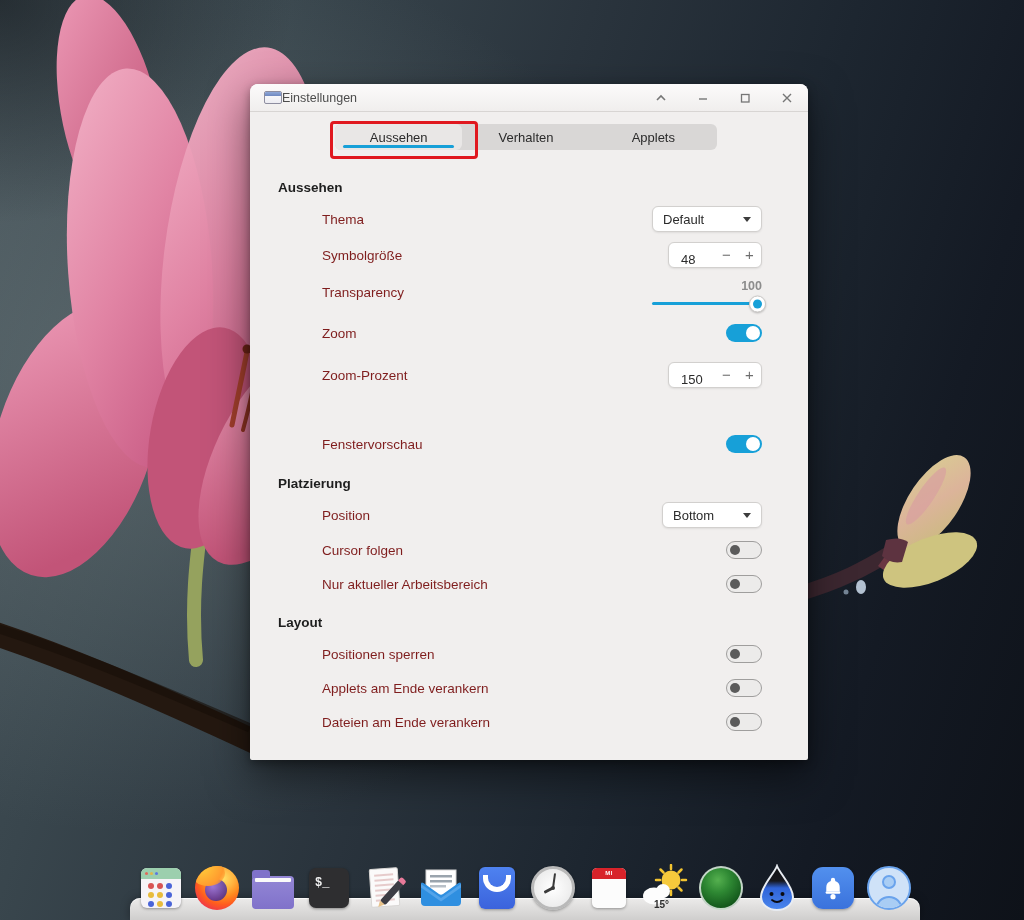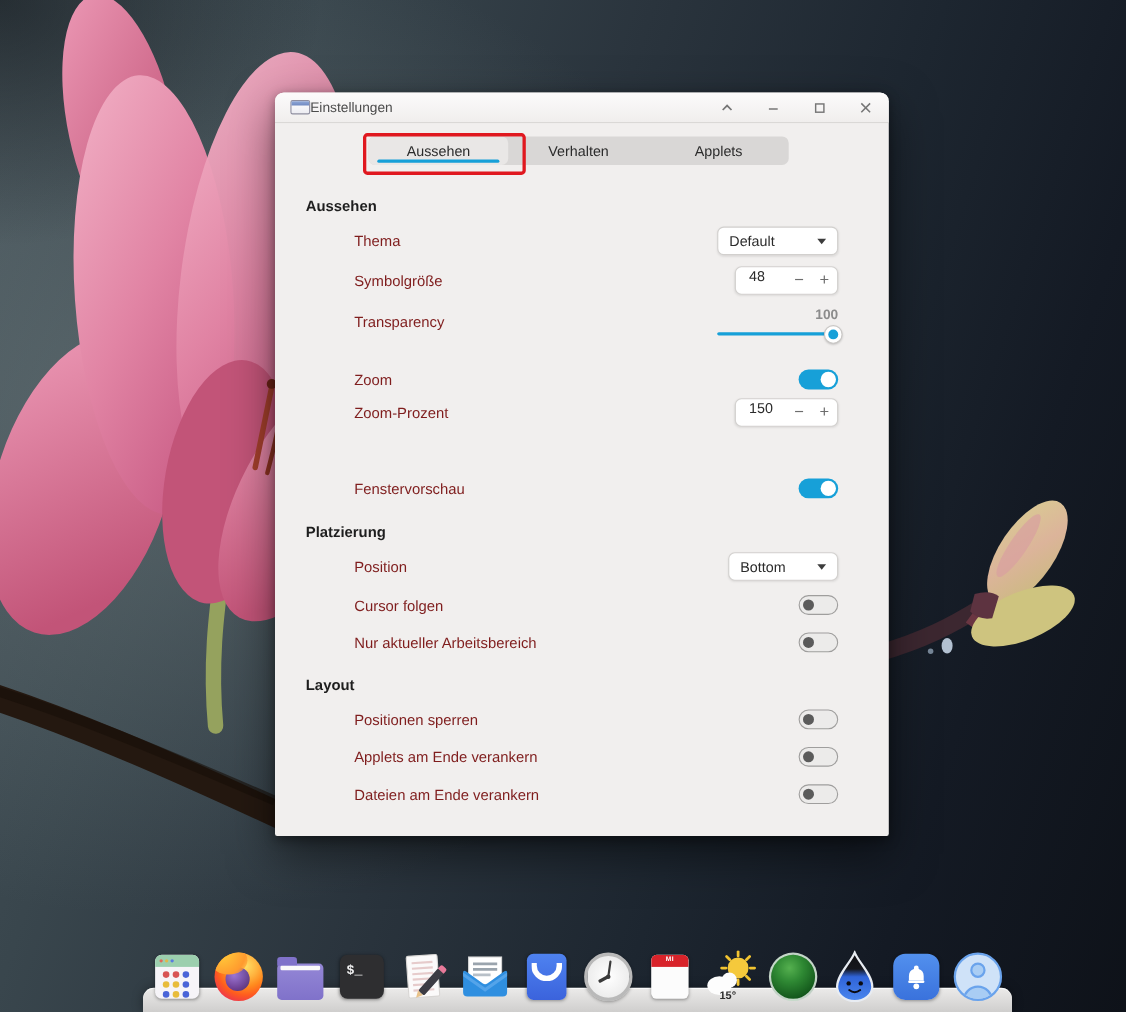--- a/index.html
+++ b/index.html
@@ -49,21 +49,21 @@
   .rlabel { font-size:13.5px; color:#7f1d1d;margin-left:29px; }
 
   .dd { height:26px; background:#fff; border:1px solid #d2d0ce; border-radius:6px;
     display:flex; align-items:center; justify-content:space-between; padding:0 10px;
     box-shadow:0 1px 2px rgba(0,0,0,.08); }
   .dd .ddval { font-size:13px; color:#2b2b2b; }
   .arrow-down { width:0; height:0; border-left:4.5px solid transparent;
     border-right:4.5px solid transparent; border-top:5.5px solid #3c3c3c; }
 
   .spin { width:94px; height:26px; background:#fff; border:1px solid #d2d0ce; border-radius:6px;
-    display:flex; align-items:flex-start; box-shadow:0 1px 2px rgba(0,0,0,.08); }
+    display:flex; align-items:flex-end; box-shadow:0 1px 2px rgba(0,0,0,.08); }
   .spin .val { margin-left:12px; font-size:13px; color:#2b2b2b; flex:1; }
   .spin .sbtn { width:23px; text-align:center; color:#6d6d6d; font-size:15px; line-height:24px; }
 
   .toggle { width:36px; height:18px; border-radius:9px; position:relative; flex:0 0 auto; }
   .toggle.on { background:#17a0d8; }
   .toggle.on::after { content:""; position:absolute; right:2px; top:2px; width:14px; height:14px;
     border-radius:50%; background:#fff; }
   .toggle.off { background:#ecebea; border:1px solid #9f9e9d; }
   .toggle.off::after { content:""; position:absolute; left:3px; top:3px; width:10px; height:10px;
     border-radius:50%; background:#5b5b5b; }
@@ -274,21 +274,21 @@
     <div class="row" style="top:186px;height:44px">
       <span class="rlabel">Transparency</span>
       <div class="slider-block">
         <span class="slider-val">100</span>
         <div class="slider-track">
           <div class="slider-knob"></div>
         </div>
       </div>
     </div>
 
-    <div class="row" style="top:252px;height:18px">
+    <div class="row" style="top:240px;height:18px">
       <span class="rlabel">Zoom</span>
       <div class="toggle on"></div>
     </div>
 
     <div class="row" style="top:278px;height:26px">
       <span class="rlabel">Zoom-Prozent</span>
       <div class="spin">
         <span class="val">150</span>
         <span class="sbtn">−</span>
         <span class="sbtn">+</span>

